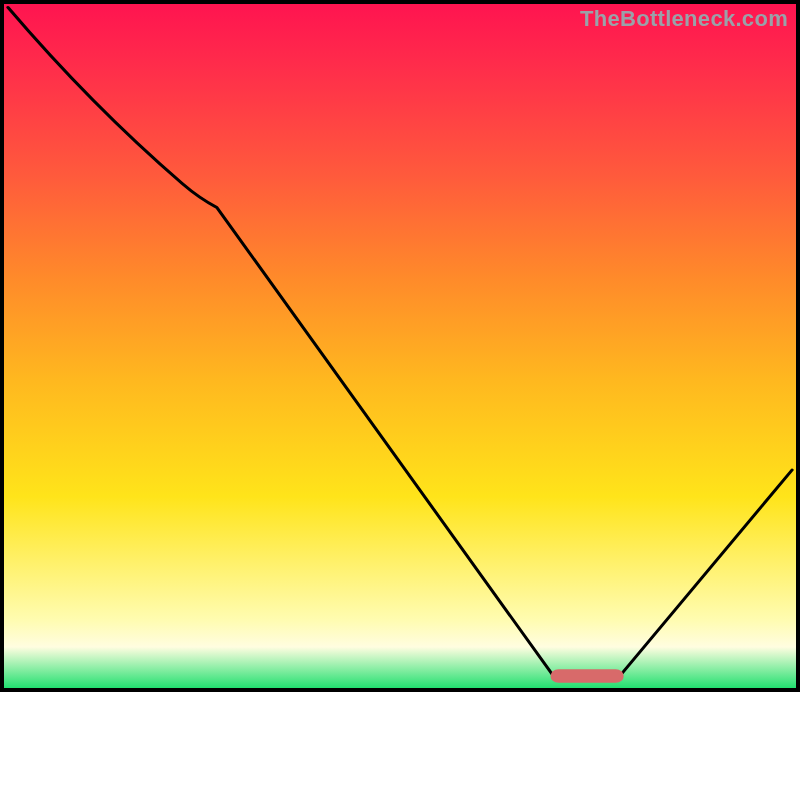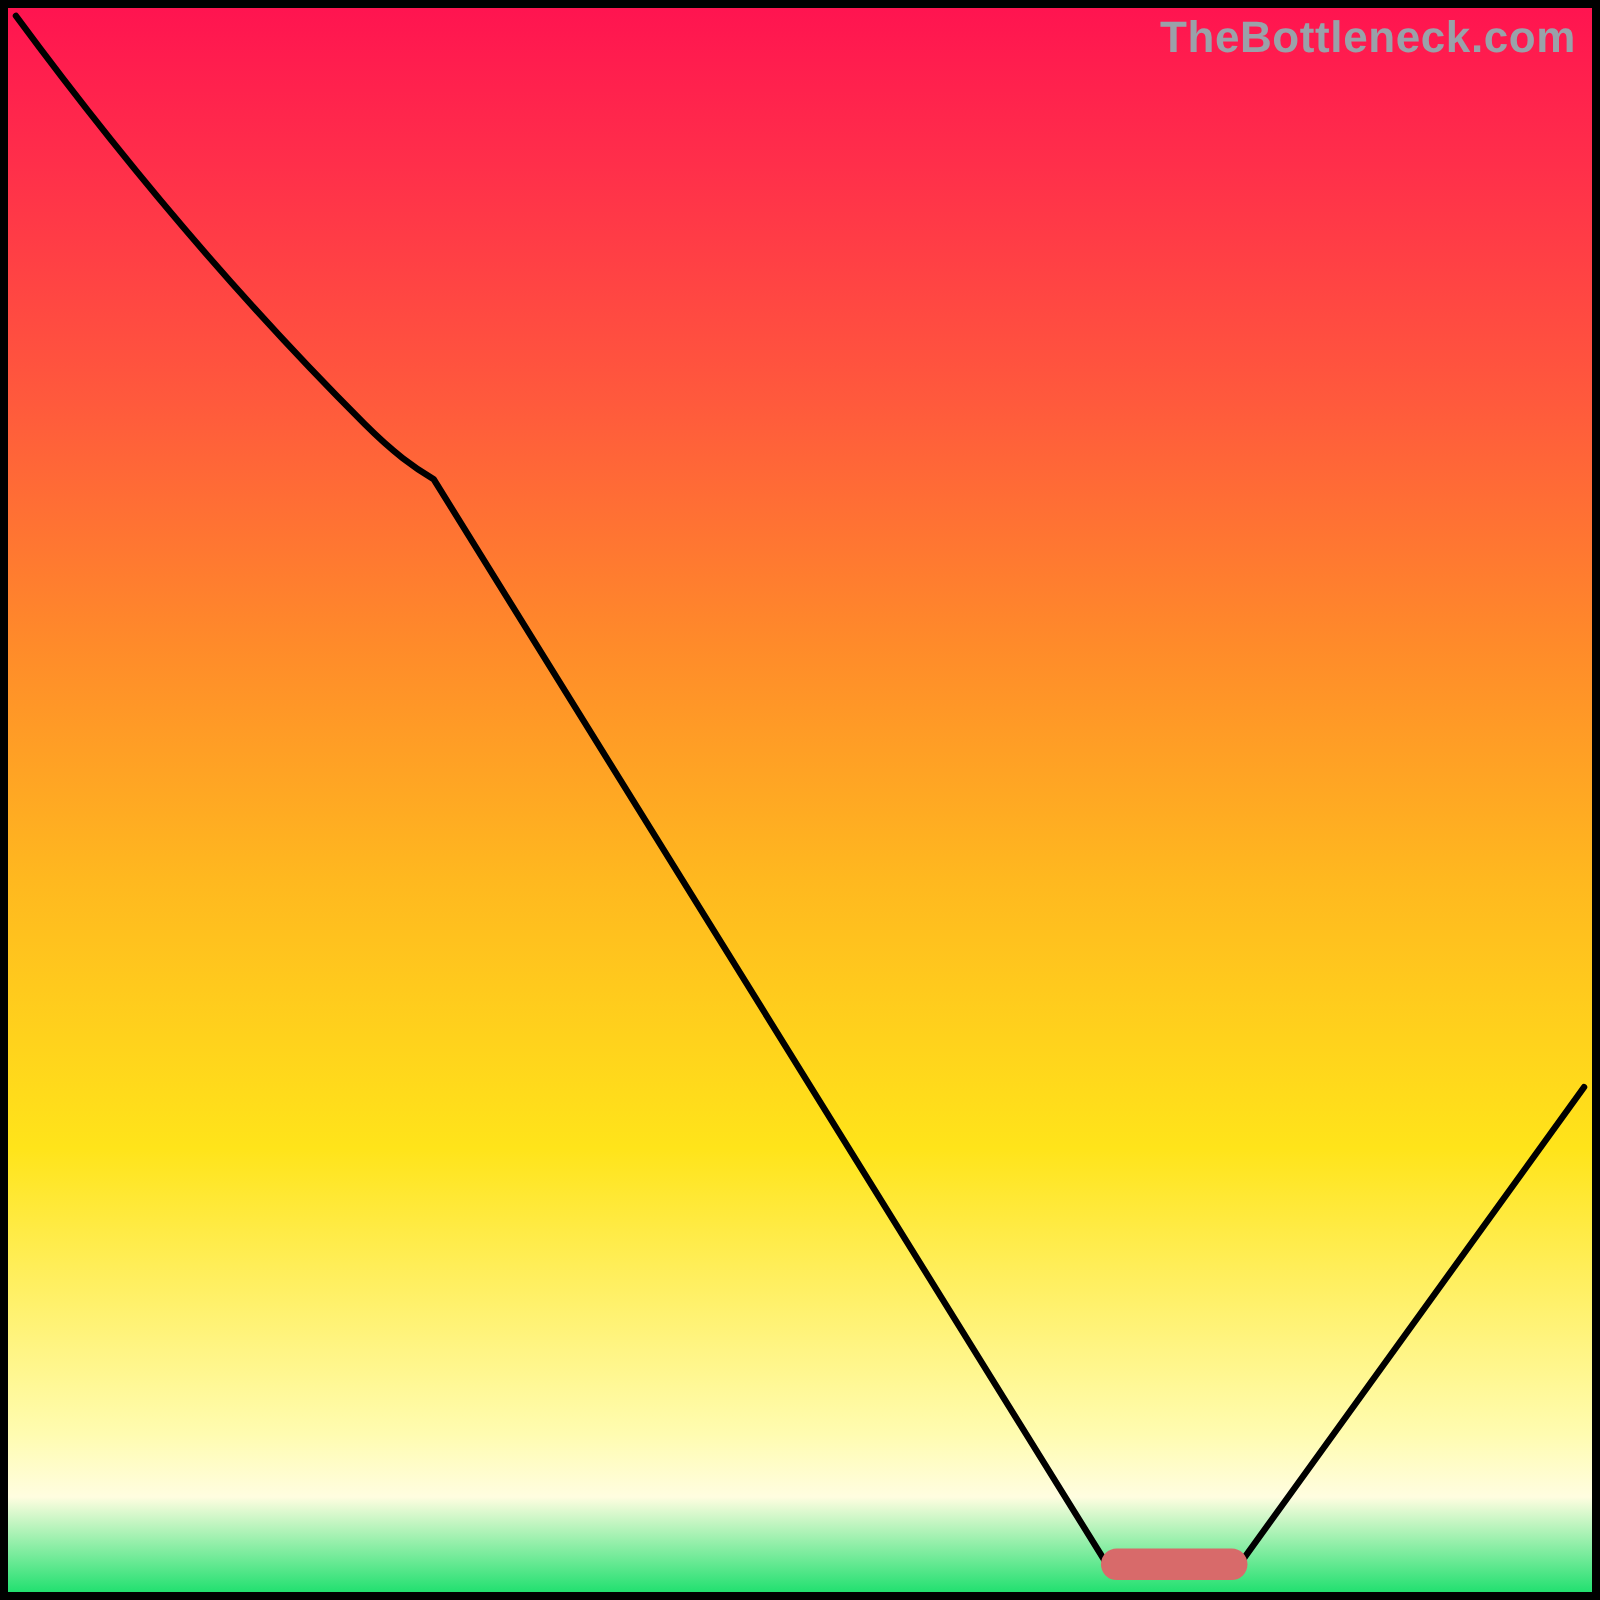--- a/index.html
+++ b/index.html
@@ -6,21 +6,21 @@
     margin: 0;
     padding: 0;
     width: 800px;
     height: 800px;
     background: #ffffff;
     font-family: Arial, Helvetica, sans-serif;
   }
   .frame {
     position: relative;
     width: 800px;
-    height: 800px;
+    height: 692px;
     box-sizing: border-box;
     border: 4px solid #000000;
     overflow: hidden;
   }
   .gradient {
     position: absolute;
     left: 0; top: 0;
     width: 100%;
     height: 100%;
     

